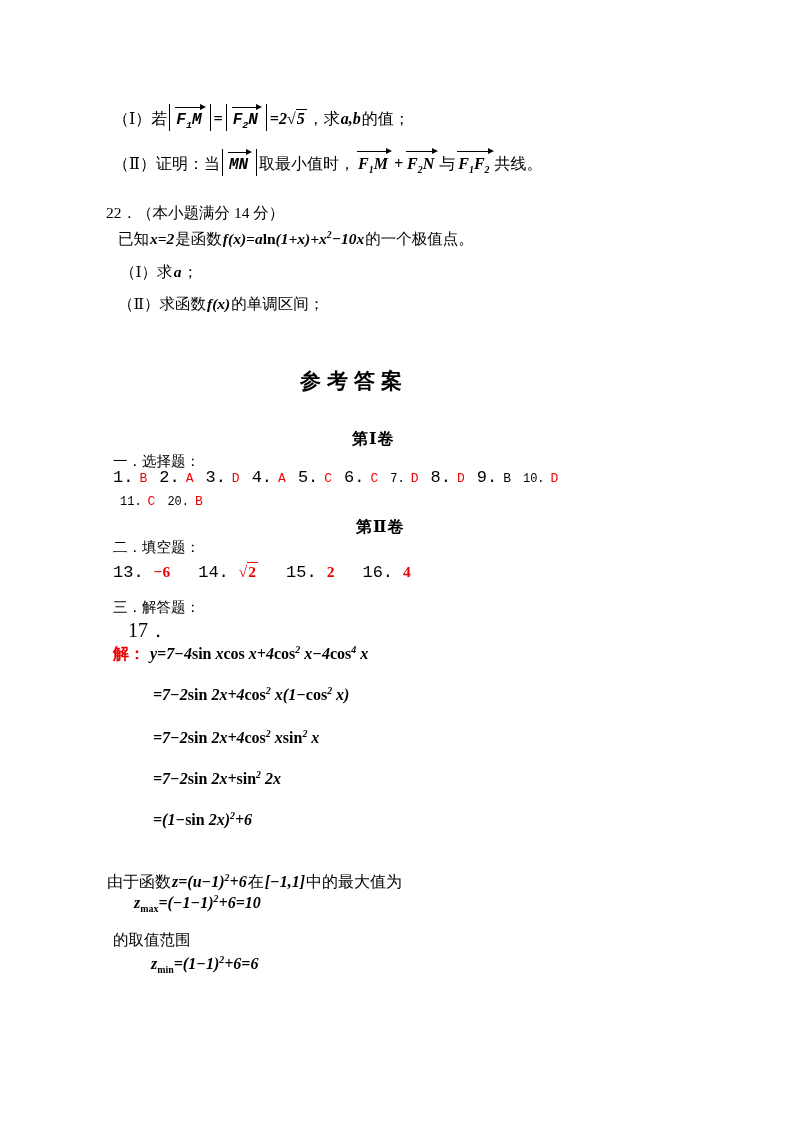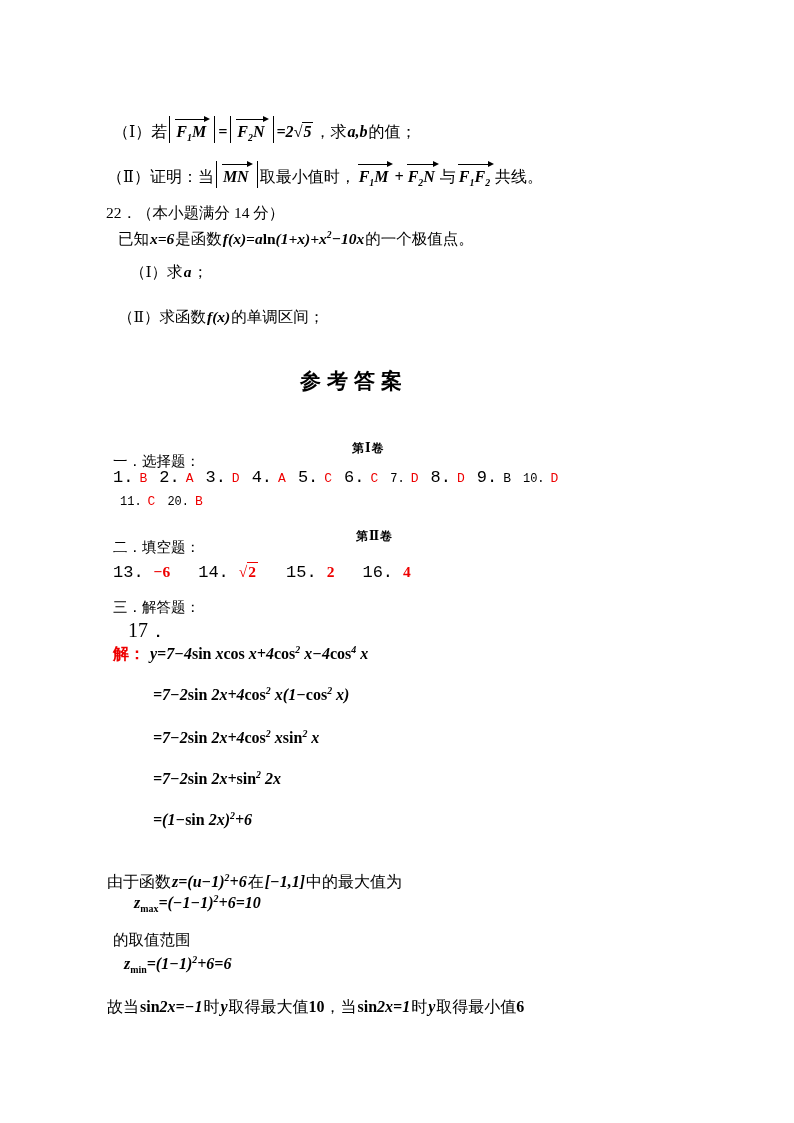--- a/index.html
+++ b/index.html
@@ -15,51 +15,51 @@
   sub{font-size:0.62em;line-height:0;vertical-align:sub;}
   .red{color:var(--red,#ee0000);}
   
   .vec{position:relative;display:inline-block;padding:5px 4px 0 2px;margin:0 1px;
        font-style:italic;font-weight:bold;}
   .vec::before{content:"";position:absolute;top:2px;left:1px;right:6px;border-top:1.5px solid #000;}
   .vec::after{content:"";position:absolute;top:-1.5px;right:0;width:0;height:0;
        border-left:6px solid #000;border-top:3.5px solid transparent;border-bottom:3.5px solid transparent;}
   
   .abs{display:inline-block;border-left:1.5px solid #000;border-right:1.5px solid #000;
-       padding:1px 3px;margin:16px 2px;}
+       padding:1px 3px;margin:4px 2px;font-family:Liberation Mono, monospace;}
   
   .sqrt{display:inline-block;white-space:nowrap;}
   .rsg{font-style:normal;}
   .rad{border-top:1.5px solid currentColor;padding:0 2px 0 1px;}
   
   .h-title{font-size:21px;font-weight:bold;letter-spacing:6px;}
-  .h-vol{font-size:12px;font-weight:bold;letter-spacing:1px;margin-top:12px;}
+  .h-vol{font-size:16px;font-weight:bold;letter-spacing:1px;}
   
   .mono{font-family:"Liberation Mono","DejaVu Sans Mono",monospace;}
   .citem{display:inline-block;margin-right:12px;}
   .citem .num{font-size:17px;}
   .citem.sm .num{font-size:12px;}
   .ans{font-size:13px;margin-left:6px;color:var(--red,#ee0000);}
   .ans.blk{color:#000;}
   .fitem{display:inline-block;margin-right:28px;}
   .fitem .num{font-family:"Liberation Mono","DejaVu Sans Mono",monospace;font-size:17px;margin-right:10px;}
   .fitem .fans{color:var(--red,#ee0000);font-weight:bold;font-size:15.5px;}
 </style>
 </head>
 <body>
 
 <div class="page">
 
   <div class="ln eq" style="top:100px;left:113px;">（Ⅰ）若<span class="abs"><span class="vec">F<sub>1</sub>M</span></span><span class="m">=</span><span class="abs"><span class="vec">F<sub>2</sub>N</span></span><span class="m">=2<span class="sqrt"><span class="rsg">√</span><span class="rad">5</span></span></span>，求<span class="m">a,b</span>的值；</div>
-  <div class="ln eq" style="top:145px;left:107px;">（Ⅱ）证明：当<span class="abs"><span class="vec">MN</span></span>取最小值时，<span class="vec">F<sub>1</sub>M</span><span class="m">+</span><span class="vec">F<sub>2</sub>N</span>与<span class="vec">F<sub>1</sub>F<sub>2</sub></span>共线。</div>
+  <div class="ln eq" style="top:145px;left:113px;">（Ⅱ）证明：当<span class="abs"><span class="vec">MN</span></span>取最小值时，<span class="vec">F<sub>1</sub>M</span><span class="m">+</span><span class="vec">F<sub>2</sub>N</span>与<span class="vec">F<sub>1</sub>F<sub>2</sub></span>共线。</div>
 
   <div class="ln" style="top:203px;left:106px;">22．（本小题满分 14 分）</div>
-  <div class="ln" style="top:229px;left:118px;">已知<span class="m">x=6</span>是函数<span class="m">f(x)=a<b class="up">ln</b>(1+x)+x<sup>2</sup>−10x</span>的一个极值点。</div>
-  <div class="ln" style="top:262px;left:130px;">（Ⅰ）求<span class="m">a</span>；</div>
-  <div class="ln" style="top:307px;left:118px;">（Ⅱ）求函数<span class="m">f(x)</span>的单调区间；</div>
+  <div class="ln" style="top:229px;left:118px;">已知<span class="m">x=2</span>是函数<span class="m">f(x)=a<b class="up">ln</b>(1+x)+x<sup>2</sup>−10x</span>的一个极值点。</div>
+  <div class="ln" style="top:262px;left:120px;">（Ⅰ）求<span class="m">a</span>；</div>
+  <div class="ln" style="top:294px;left:118px;">（Ⅱ）求函数<span class="m">f(x)</span>的单调区间；</div>
 
   <div class="ln h-title" style="top:368px;left:300px;">参考答案</div>
   <div class="ln h-vol" style="top:429px;left:352px;">第Ⅰ卷</div>
   <div class="ln" style="top:452px;left:113px;font-size:14.5px;">一．选择题：</div>
 
   <div class="ln mono" style="top:467px;left:113px;">
     
   <span class="citem lg"><span class="num">1.</span><span class="ans red">B</span></span><span class="citem lg"><span class="num">2.</span><span class="ans red">A</span></span><span class="citem lg"><span class="num">3.</span><span class="ans red">D</span></span><span class="citem lg"><span class="num">4.</span><span class="ans red">A</span></span><span class="citem lg"><span class="num">5.</span><span class="ans red">C</span></span><span class="citem lg"><span class="num">6.</span><span class="ans red">C</span></span><span class="citem sm"><span class="num">7.</span><span class="ans red">D</span></span><span class="citem lg"><span class="num">8.</span><span class="ans red">D</span></span><span class="citem lg"><span class="num">9.</span><span class="ans blk">B</span></span><span class="citem sm"><span class="num">10.</span><span class="ans red">D</span></span></div>
   <div class="ln mono" style="top:492px;left:120px;">
     
@@ -76,16 +76,15 @@
   <div class="ln" style="top:618px;left:128px;font-size:20px;">17．</div>
 
   <div class="ln eq" style="top:644px;left:113px;"><span class="red"><b class="up">解：</b></span> <span class="m">y=7−4<b class="up">sin</b> x<b class="up">cos</b> x+4<b class="up">cos</b><sup>2</sup> x−4<b class="up">cos</b><sup>4</sup> x</span></div>
   <div class="ln eq" style="top:685px;left:152px;"><span class="m">=7−2<b class="up">sin</b> 2x+4<b class="up">cos</b><sup>2</sup> x(1−<b class="up">cos</b><sup>2</sup> x)</span></div>
   <div class="ln eq" style="top:728px;left:152px;"><span class="m">=7−2<b class="up">sin</b> 2x+4<b class="up">cos</b><sup>2</sup> x<b class="up">sin</b><sup>2</sup> x</span></div>
   <div class="ln eq" style="top:769px;left:152px;"><span class="m">=7−2<b class="up">sin</b> 2x+<b class="up">sin</b><sup>2</sup> 2x</span></div>
   <div class="ln eq" style="top:810px;left:152px;"><span class="m">=(1−<b class="up">sin</b> 2x)<sup>2</sup>+6</span></div>
   <div class="ln eq" style="top:852px;left:107px;margin-top:20px;">由于函数<span class="m">z=(u−1)<sup>2</sup>+6</span>在<span class="m">[−1,1]</span>中的最大值为</div>
   <div class="ln eq" style="top:893px;left:133px;"><span class="m">z<sub><b class="up">max</b></sub>=(−1−1)<sup>2</sup>+6=10</span></div>
   <div class="ln" style="top:930px;left:113px;">的取值范围</div>
-  <div class="ln eq" style="top:954px;left:123px;text-align:center;"><span class="m">z<sub><b class="up">min</b></sub>=(1−1)<sup>2</sup>+6=6</span></div>
-  <div class="ln eq" style="top:997px;left:107px;">故当<span class="m"><b class="up">sin</b>2x=−1</span>时<span class="m">y</span>取得最大值<b class="up">10</b>，当<span class="m"><b class="up">sin</b>2x=1</span>时<span class="m">y</span>取得最小值<b class="up">6</b></div>
+  <div class="ln eq" style="top:954px;left:150px;text-align:center;"><span class="m">z<sub><b class="up">min</b></sub>=(1−1)<sup>2</sup>+6=6</span></div>
 
 </div>
 
 </body></html>

